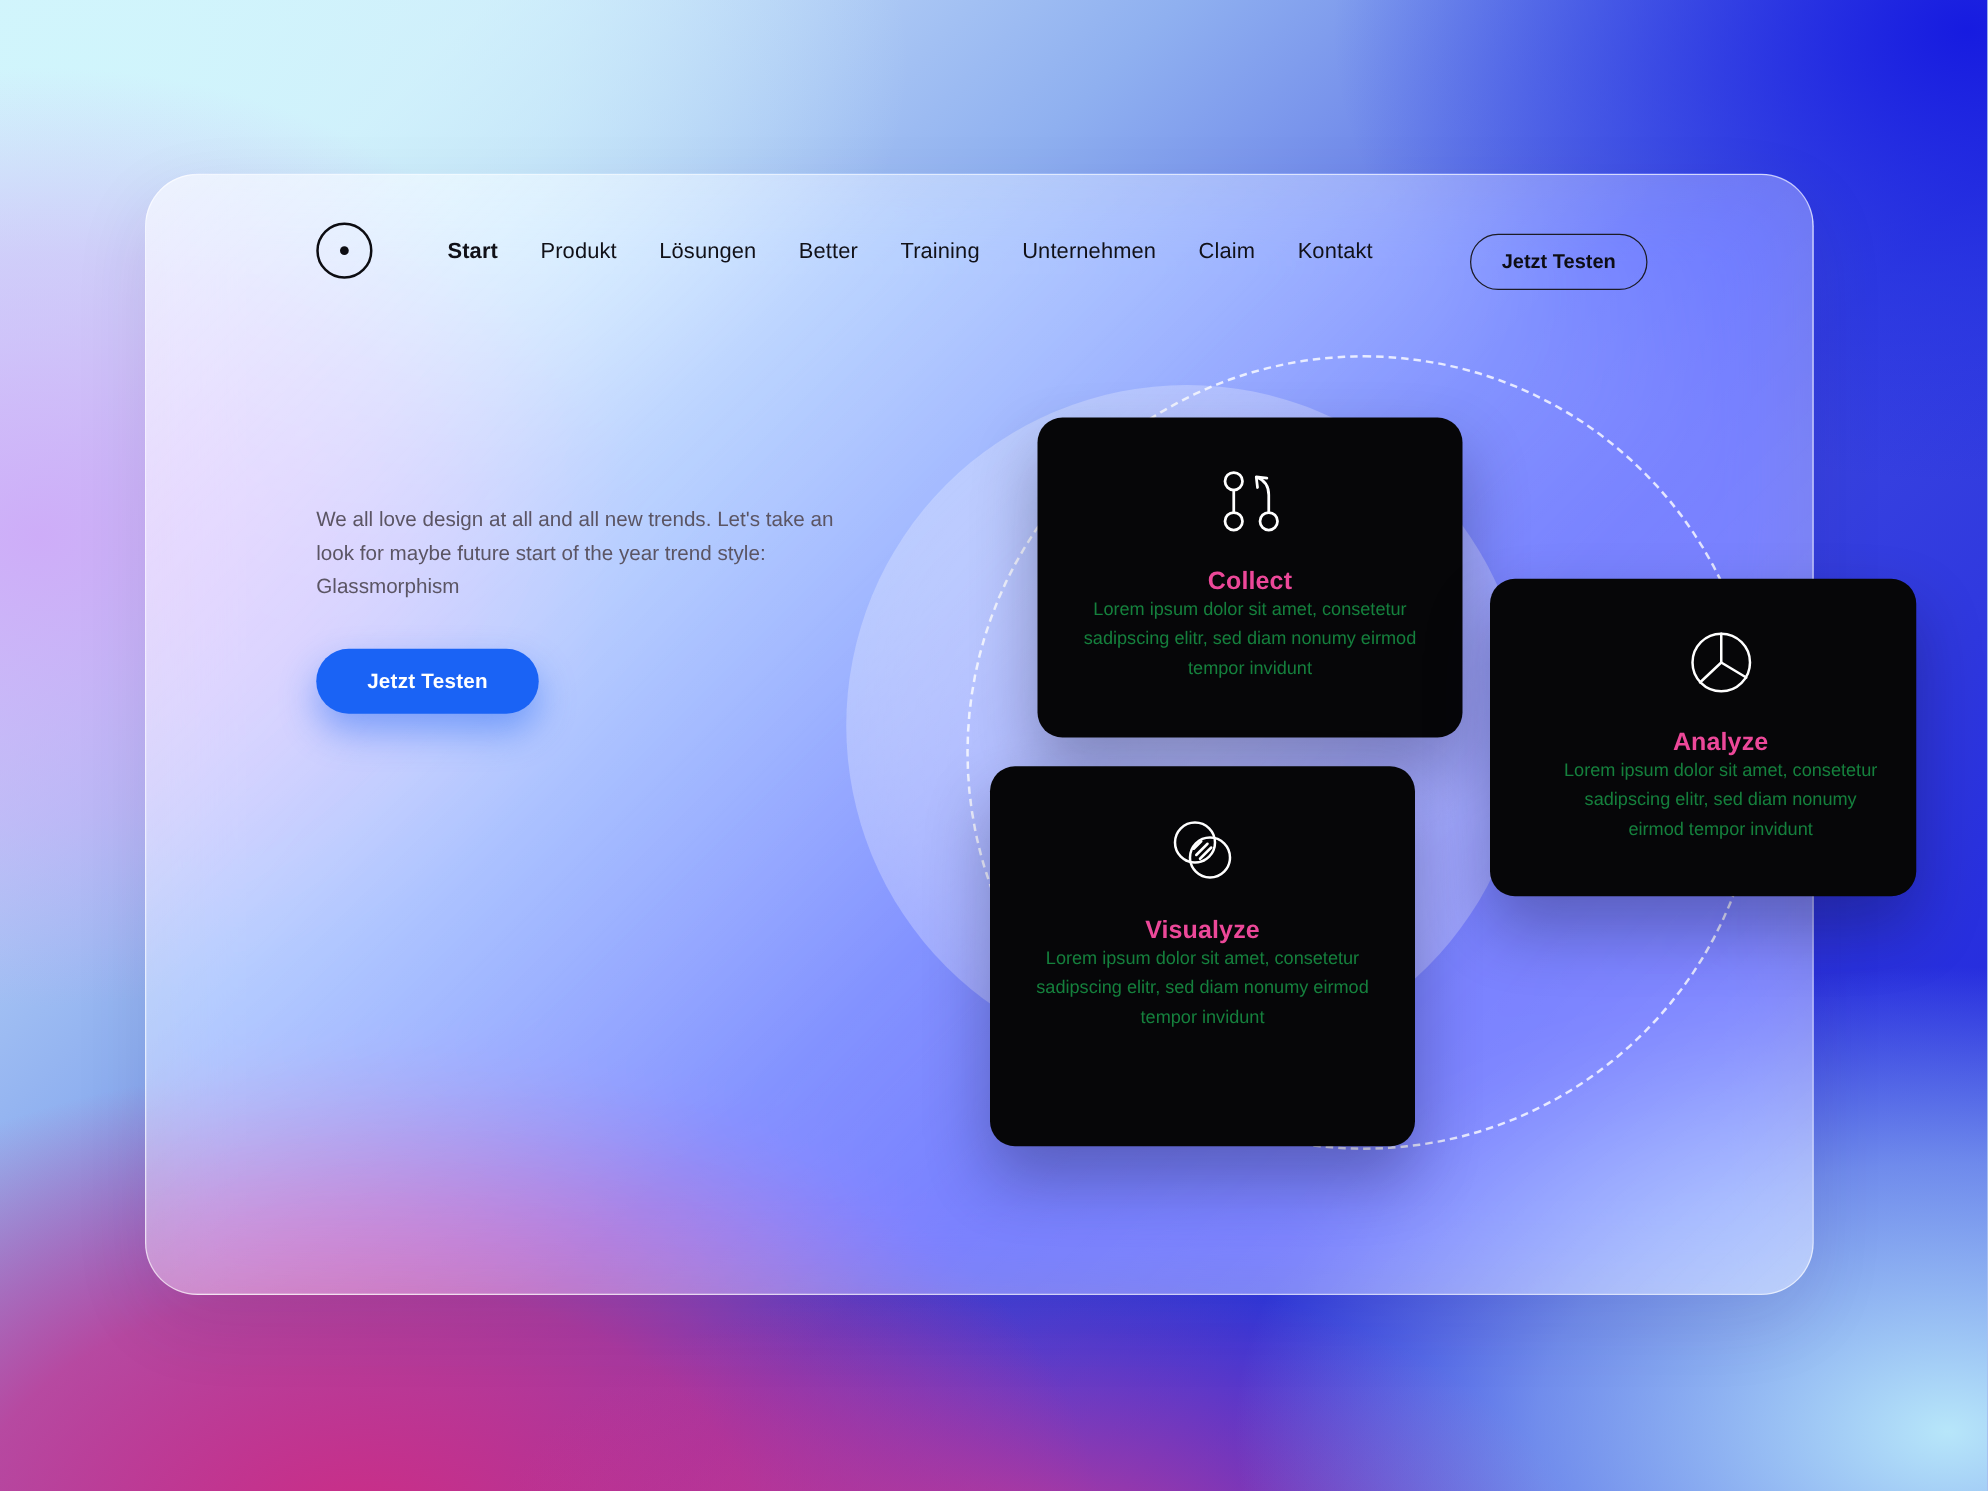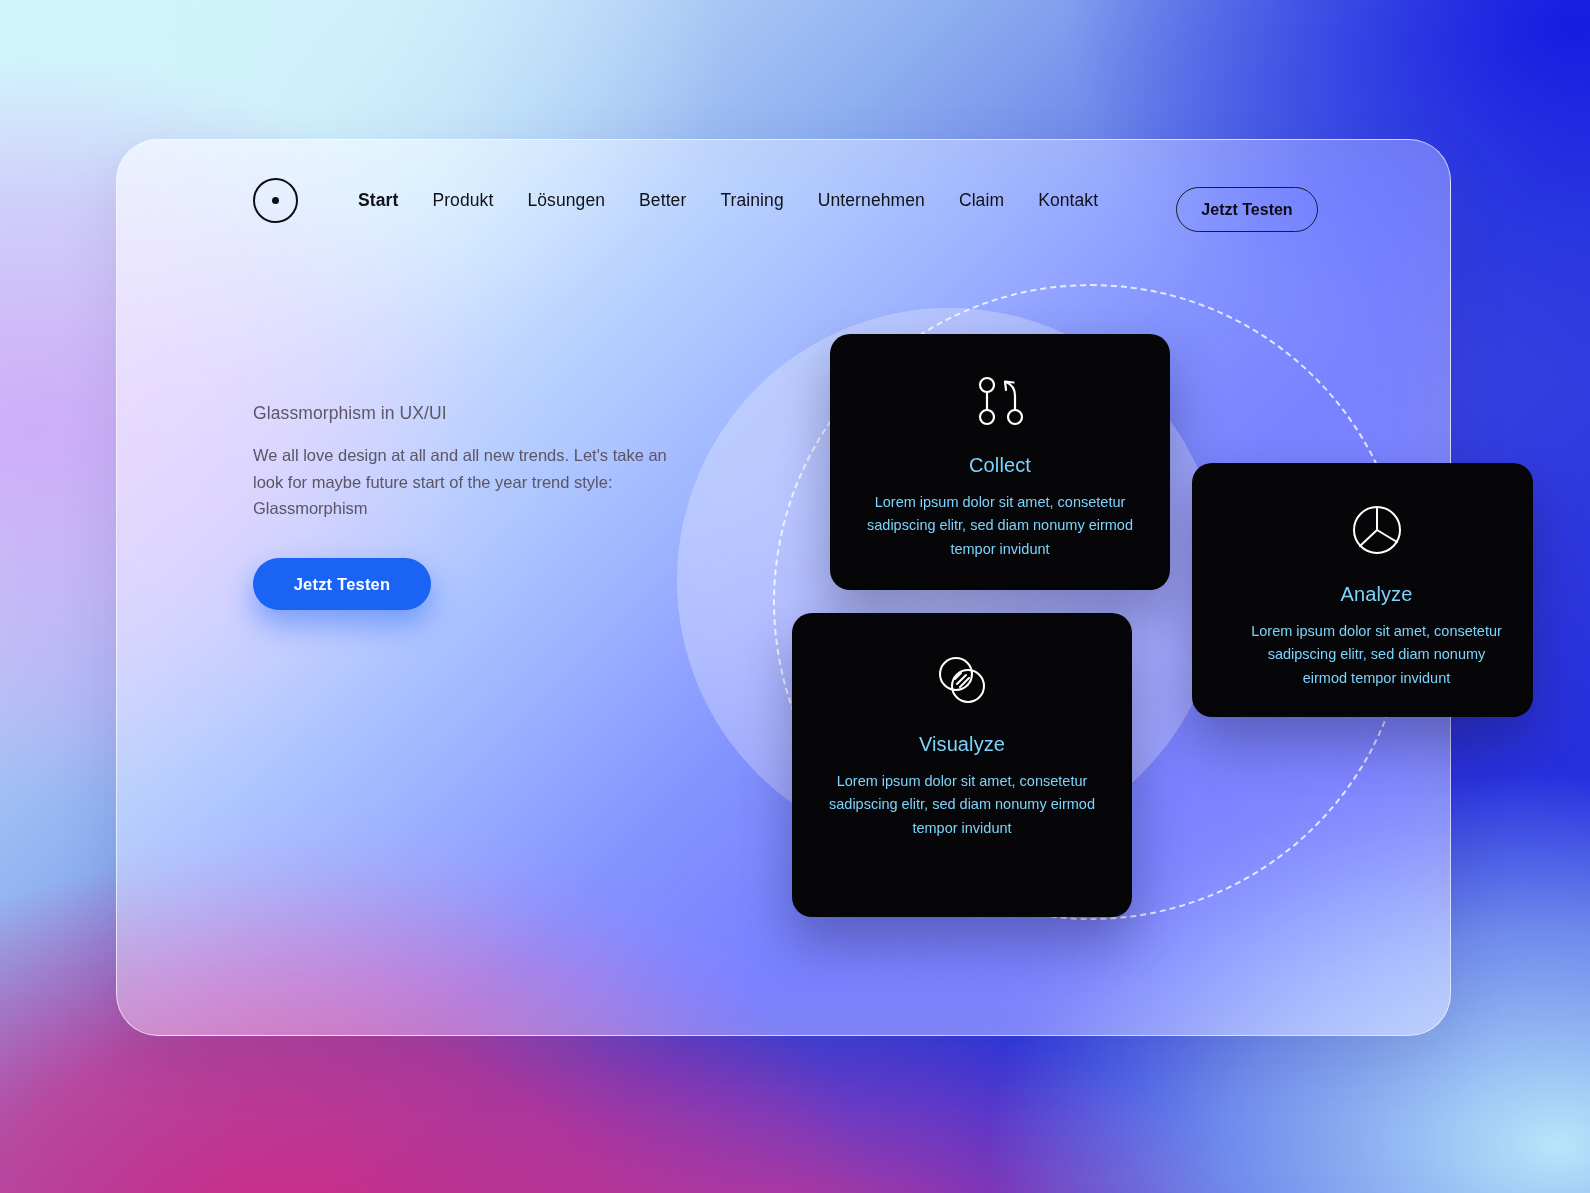--- a/index.html
+++ b/index.html
@@ -186,28 +186,27 @@
   .fcard {
     position: absolute;
     background: #060608;
     border-radius: 20px;
     box-shadow: 0 26px 52px rgba(12,10,40,0.30);
     display: flex; flex-direction: column; align-items: center;
     text-align: center;
   }
   .fcard-icon { margin-top: 36px; height: 62px; display: flex; align-items: center; }
   .fcard-title {
-    font-size: 20px; font-weight: 400; color: #7dd3fc;
+    font-size: 20px; font-weight: 700; color: #ec4899;
     letter-spacing: 0.1px;
     margin-top: 22px;
   }
   .fcard-desc {
     font-size: 14.5px; line-height: 1.62;
-    color: #7dd3fc;
-    margin-top: 14px;
+    color: #15803d;
     padding: 0 30px;
   }
 
   #card-collect   { left: 830px;  top: 334px; width: 340px; height: 256px; }
   #card-visualyze { left: 792px;  top: 613px; width: 340px; height: 304px; }
   #card-analyze   { left: 1192px; top: 463px; width: 341px; height: 254px; padding-left: 28px; }
 </style>
 </head>
 <body>
 
@@ -238,21 +237,20 @@
         <span class="nav-link">Training</span>
         <span class="nav-link">Unternehmen</span>
         <span class="nav-link">Claim</span>
         <span class="nav-link">Kontakt</span>
       </div>
     </nav>
 
     <div class="nav-cta">Jetzt Testen</div>
 
     <section class="hero">
-      <div class="hero-eyebrow">Glassmorphism in UX/UI</div>
       <p class="hero-body">We all love design at all and all new trends. Let's take an look for maybe future start of the year trend style: Glassmorphism</p>
       <button class="hero-cta">Jetzt Testen</button>
     </section>
 
   </div>
 
   <div class="fcard" id="card-collect">
     <div class="fcard-icon">
       <svg width="58" height="58" viewBox="0 0 58 58" fill="none" stroke="#ffffff" stroke-width="2.2" stroke-linecap="round" stroke-linejoin="round">
         <circle cx="16" cy="13" r="7"></circle>

